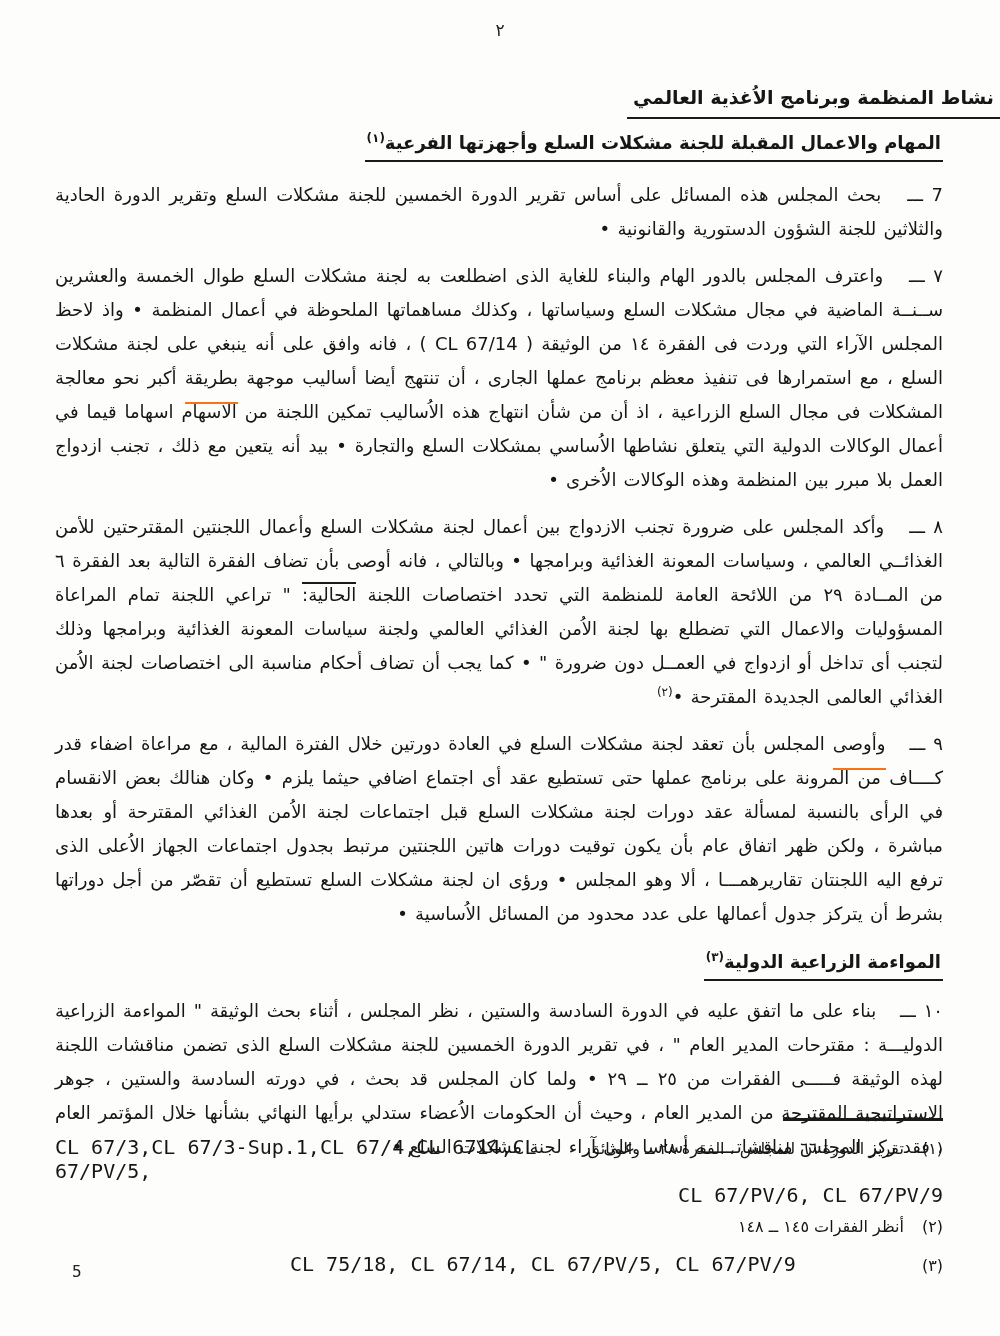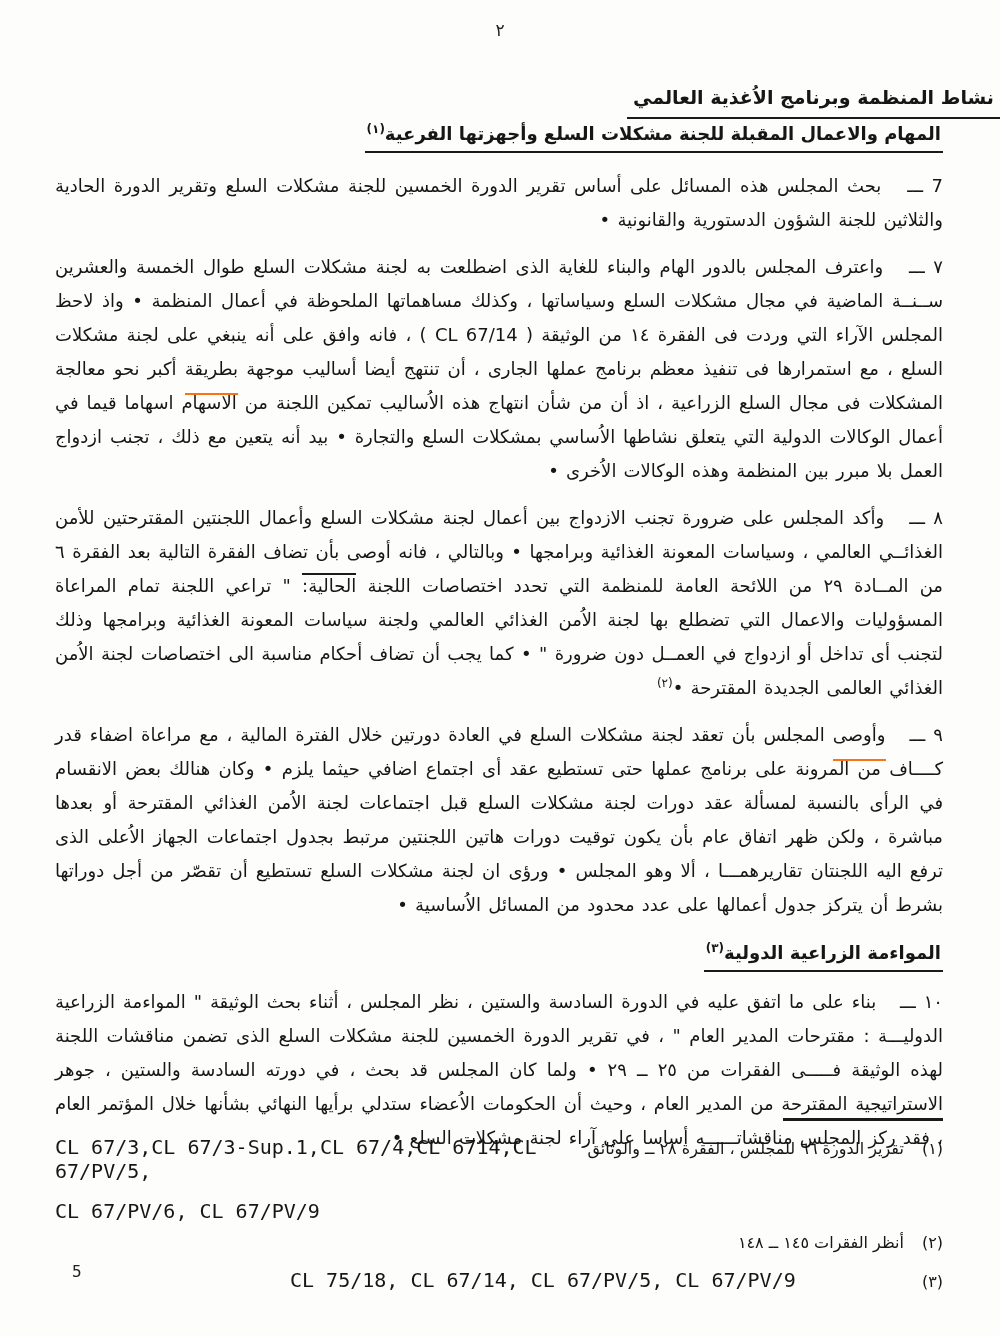--- a/index.html
+++ b/index.html
@@ -17,21 +17,21 @@
   .top-pagenum{
     padding-top:20px;text-align:center;
     font-size:17px;color:#222;
   }
   .title-wrap{text-align:right;margin-top:46px;}
   .doc-title{
     display:inline-block;font-size:19px;font-weight:bold;
     border-bottom:2.5px solid #1a1a1a;padding:0 6px 9px 6px;
     direction:rtl;
   }
-  .subtitle-wrap{text-align:right;margin-top:4px;padding-left:80px;padding-right:57px;}
+  .subtitle-wrap{text-align:right;margin-top:13px;padding-left:80px;padding-right:57px;}
   .doc-subtitle{
     display:inline-block;font-size:18px;font-weight:bold;
     border-bottom:2.5px solid #1a1a1a;padding:0 2px 7px 2px;
     direction:rtl;
   }
   sup.fnref{font-size:12px;vertical-align:super;line-height:0;}
   .content{
     direction:rtl;
     margin:16px 57px 0 55px;
   }
@@ -63,21 +63,21 @@
   .fn-line1{
     display:flex;direction:rtl;align-items:baseline;
   }
   .fn-marker{white-space:nowrap;margin-left:18px;font-size:16px;}
   .fn-ar{white-space:nowrap;direction:rtl;}
   .codes{
     font-family:"DejaVu Sans Mono",monospace;
     font-size:20px;direction:ltr;unicode-bidi:embed;
   }
   .fn1 .fn-codes-1{margin-right:auto;}
-  .fn-line2{direction:ltr;text-align:left;margin-top:16px;}
+  .fn-line2{direction:ltr;text-align:right;margin-top:0px;}
   .fn2{
     display:flex;direction:rtl;align-items:baseline;margin-top:10px;
   }
   .fn3{
     display:flex;direction:rtl;align-items:baseline;margin-top:16px;
   }
   .fn3 .fn-codes-3{margin-right:auto;margin-left:235px;text-align:right;}
   .bottom-pagenum{
     position:absolute;left:72px;top:1262px;
     font-family:"DejaVu Sans Mono",monospace;font-size:16px;color:#222;

